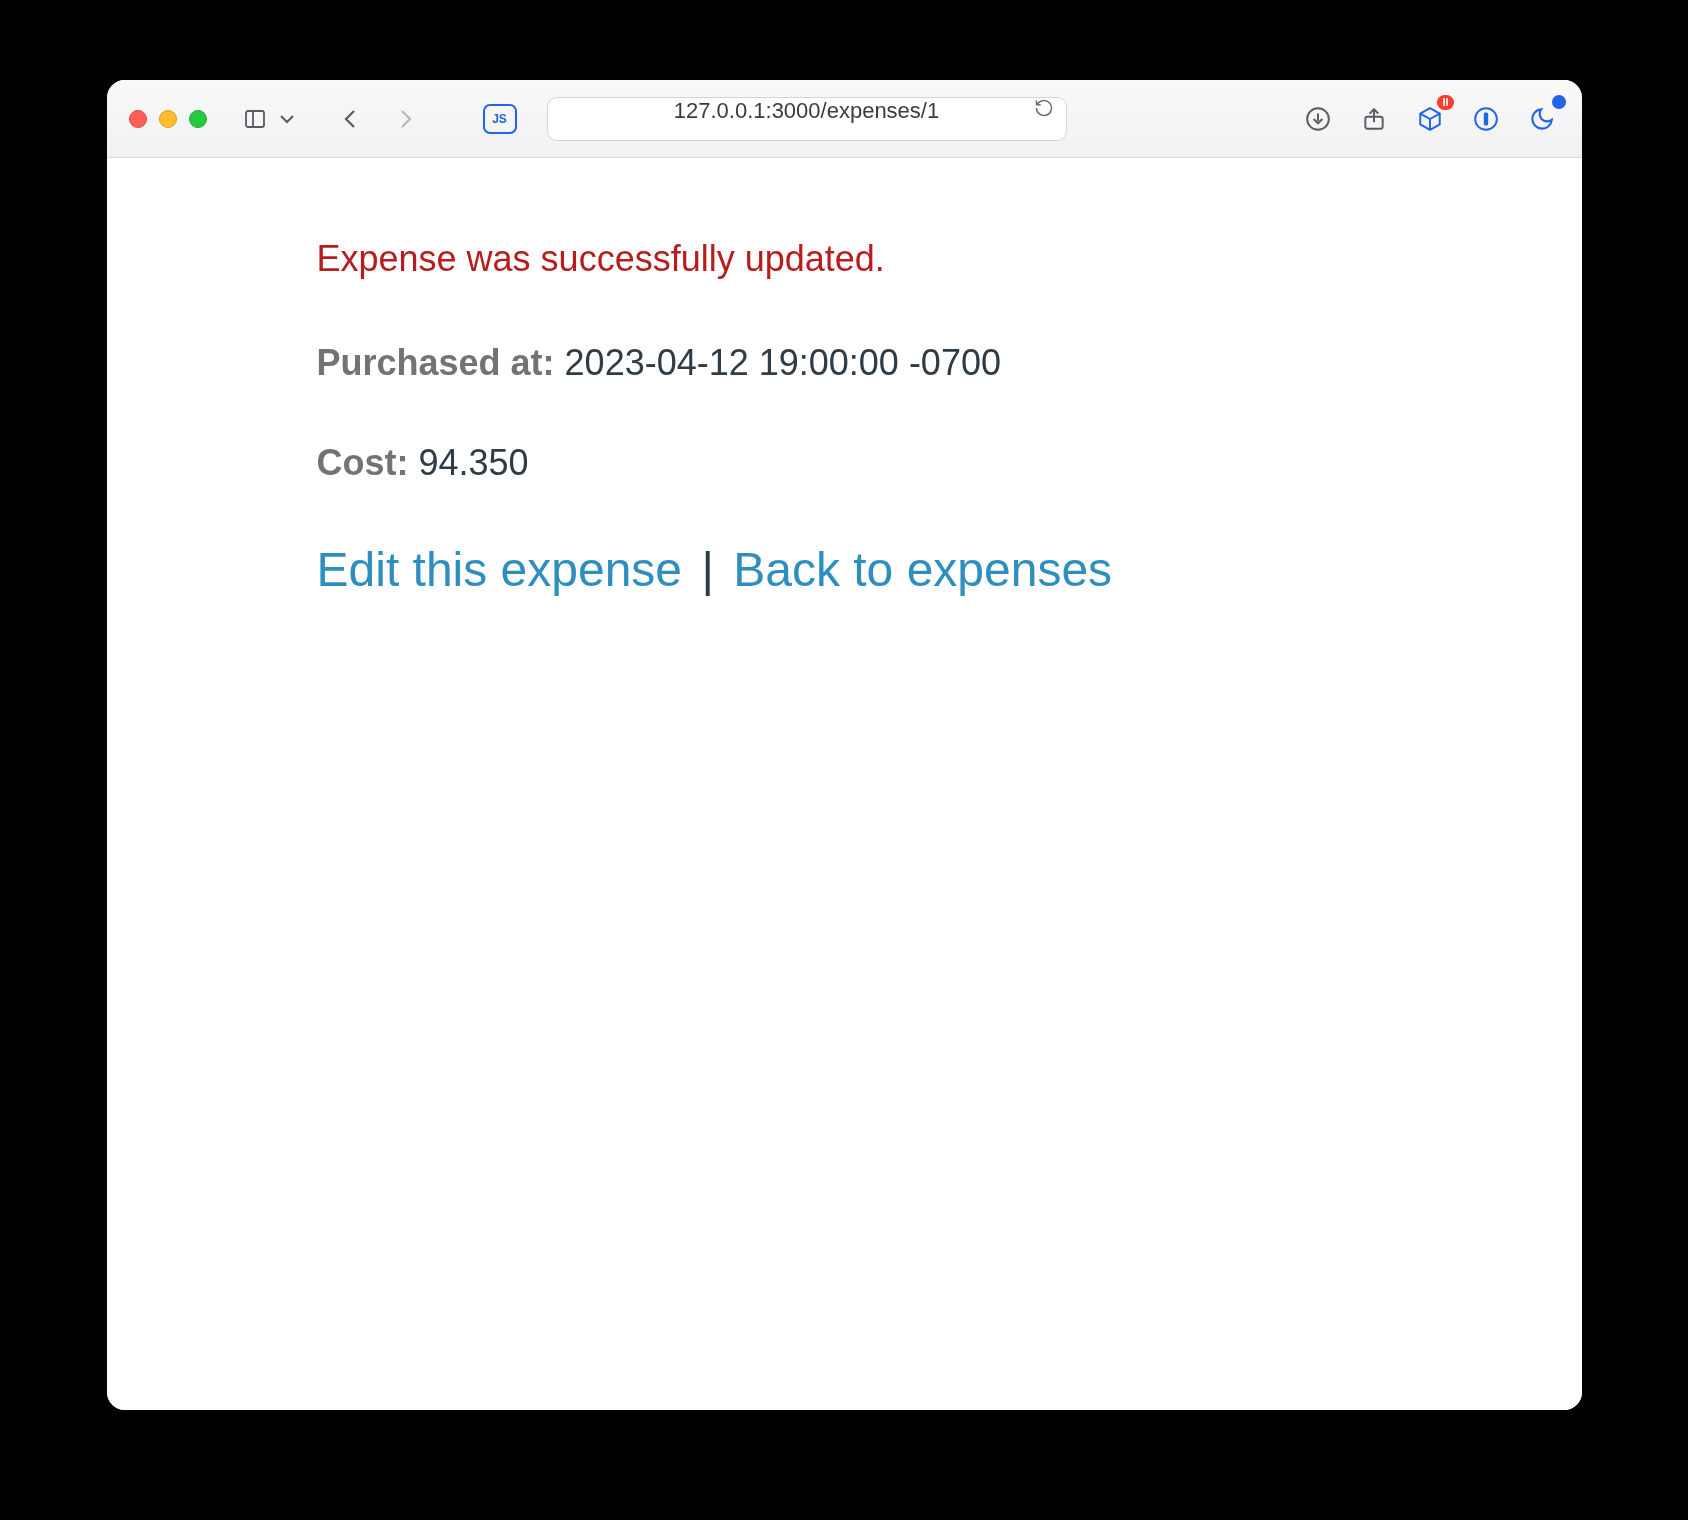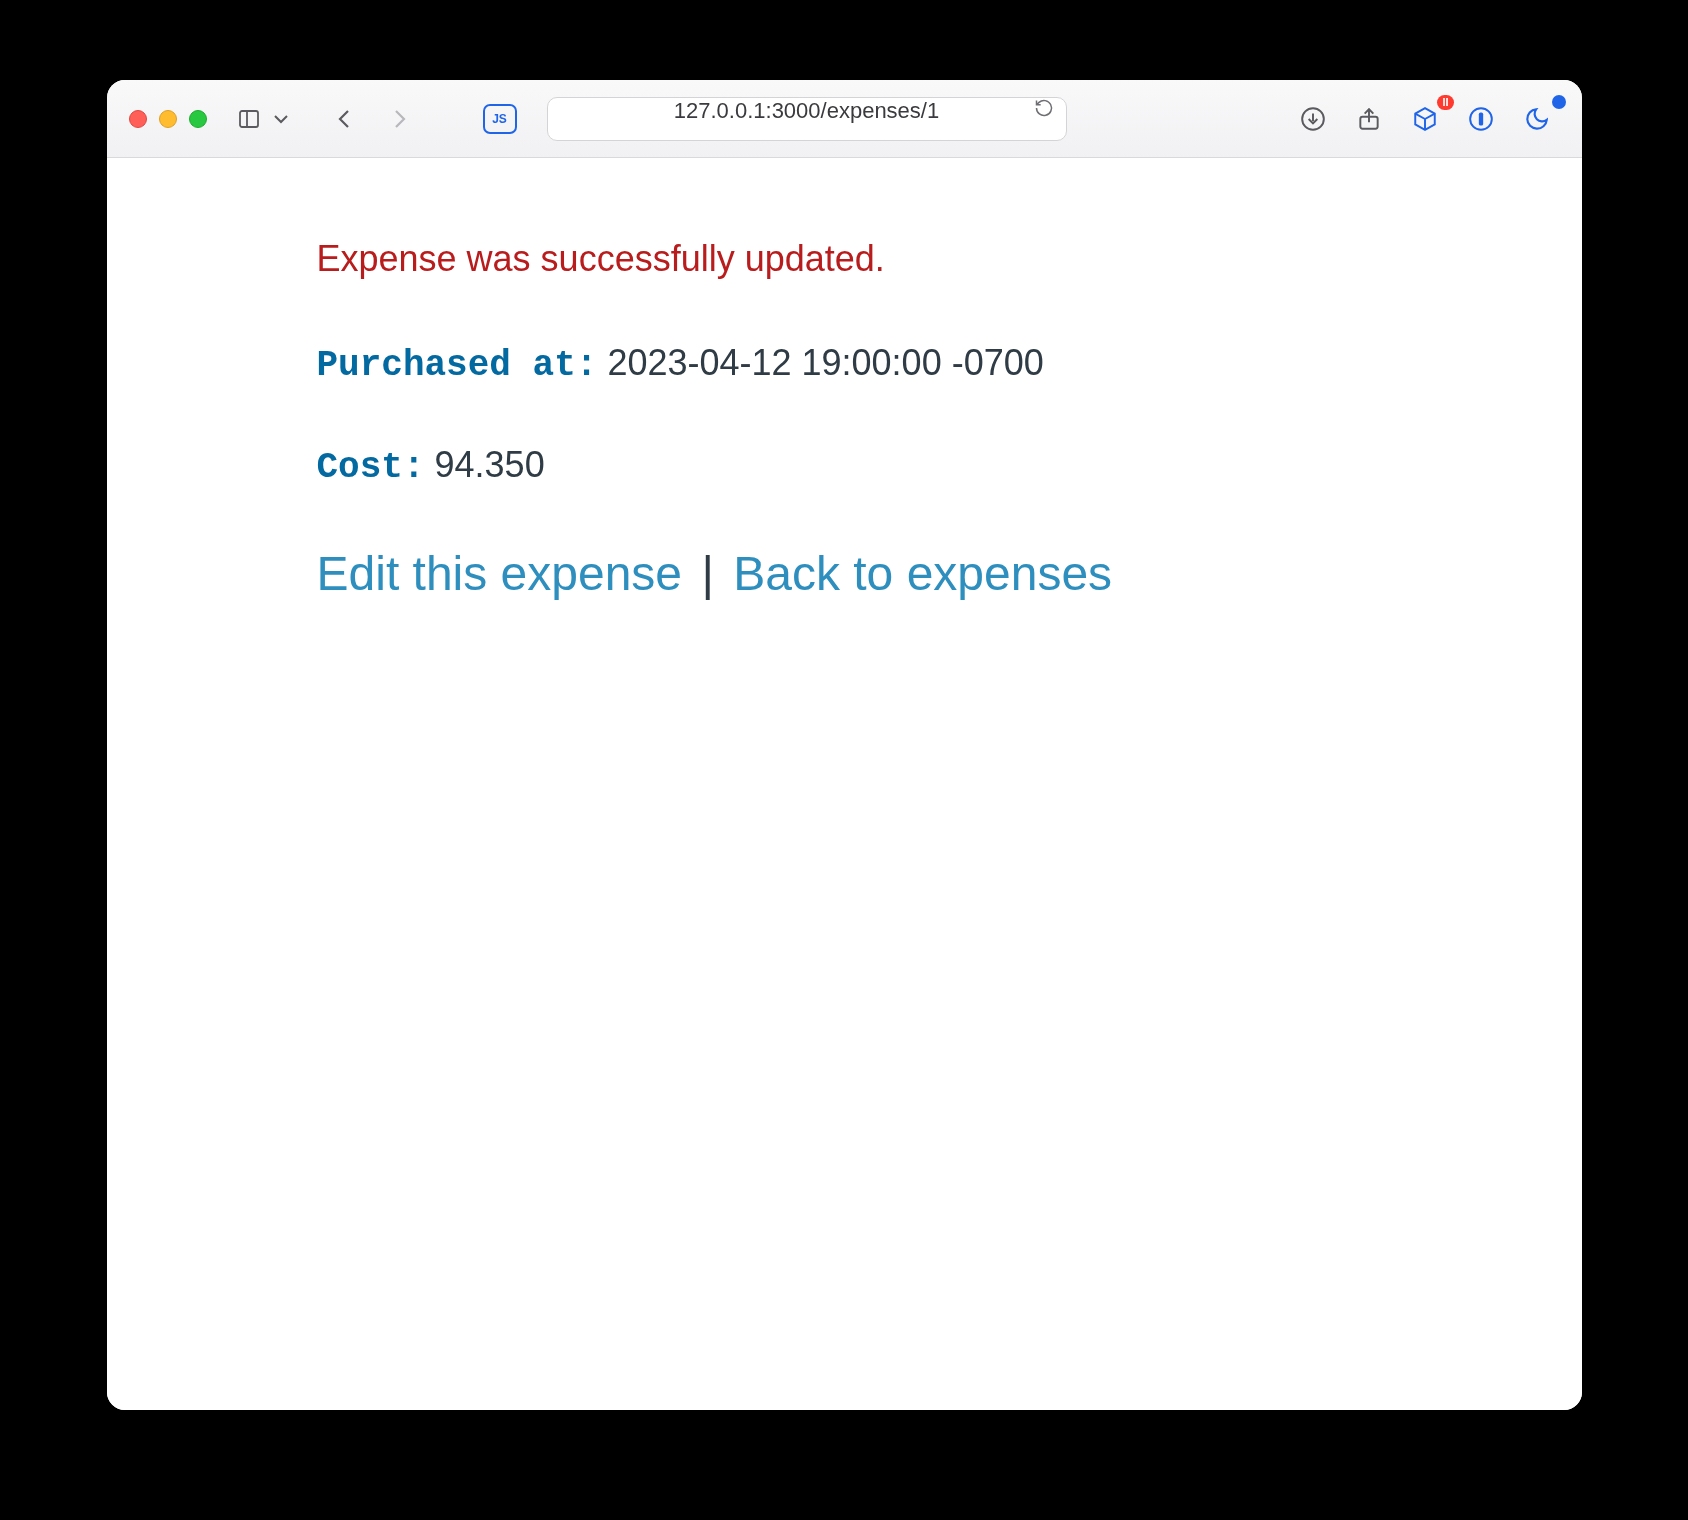--- a/index.html
+++ b/index.html
@@ -45,21 +45,21 @@
     }
     .tl-red { background: #ff5f57; border: 1px solid #e14640; }
     .tl-yellow { background: #febc2e; border: 1px solid #dfa023; }
     .tl-green { background: #28c840; border: 1px solid #1dad2c; }
 
     .toolbar-btn {
       width: 36px;
       height: 36px;
       display: flex;
       align-items: center;
-      justify-content: flex-start;
+      justify-content: center;
       border-radius: 6px;
       color: #5b5b5f;
       cursor: pointer;
     }
     .toolbar-btn.blue { color: #2065e8; }
     .toolbar-btn svg { width: 24px; height: 24px; }
 
     .sidebar-toggle-group {
       display: flex;
       align-items: center;
@@ -156,21 +156,21 @@
     .notice {
       color: #b91c1c;
       font-size: 36px;
       margin-bottom: 62px;
     }
     .row {
       font-size: 36px;
       color: #2f3b45;
       margin-bottom: 58px;
     }
-    .row .label { font-weight: 700; color: #0369a1; font-family: Liberation Mono, monospace; }
+    .row .label { font-weight: 700; color: #737373; }
 
     .links-row {
       font-size: 48px;
       color: #2f3b45;
       margin-bottom: 10px;
     }
     .links-row a {
       color: #2e8fbf;
       text-decoration: none;
       cursor: pointer;

